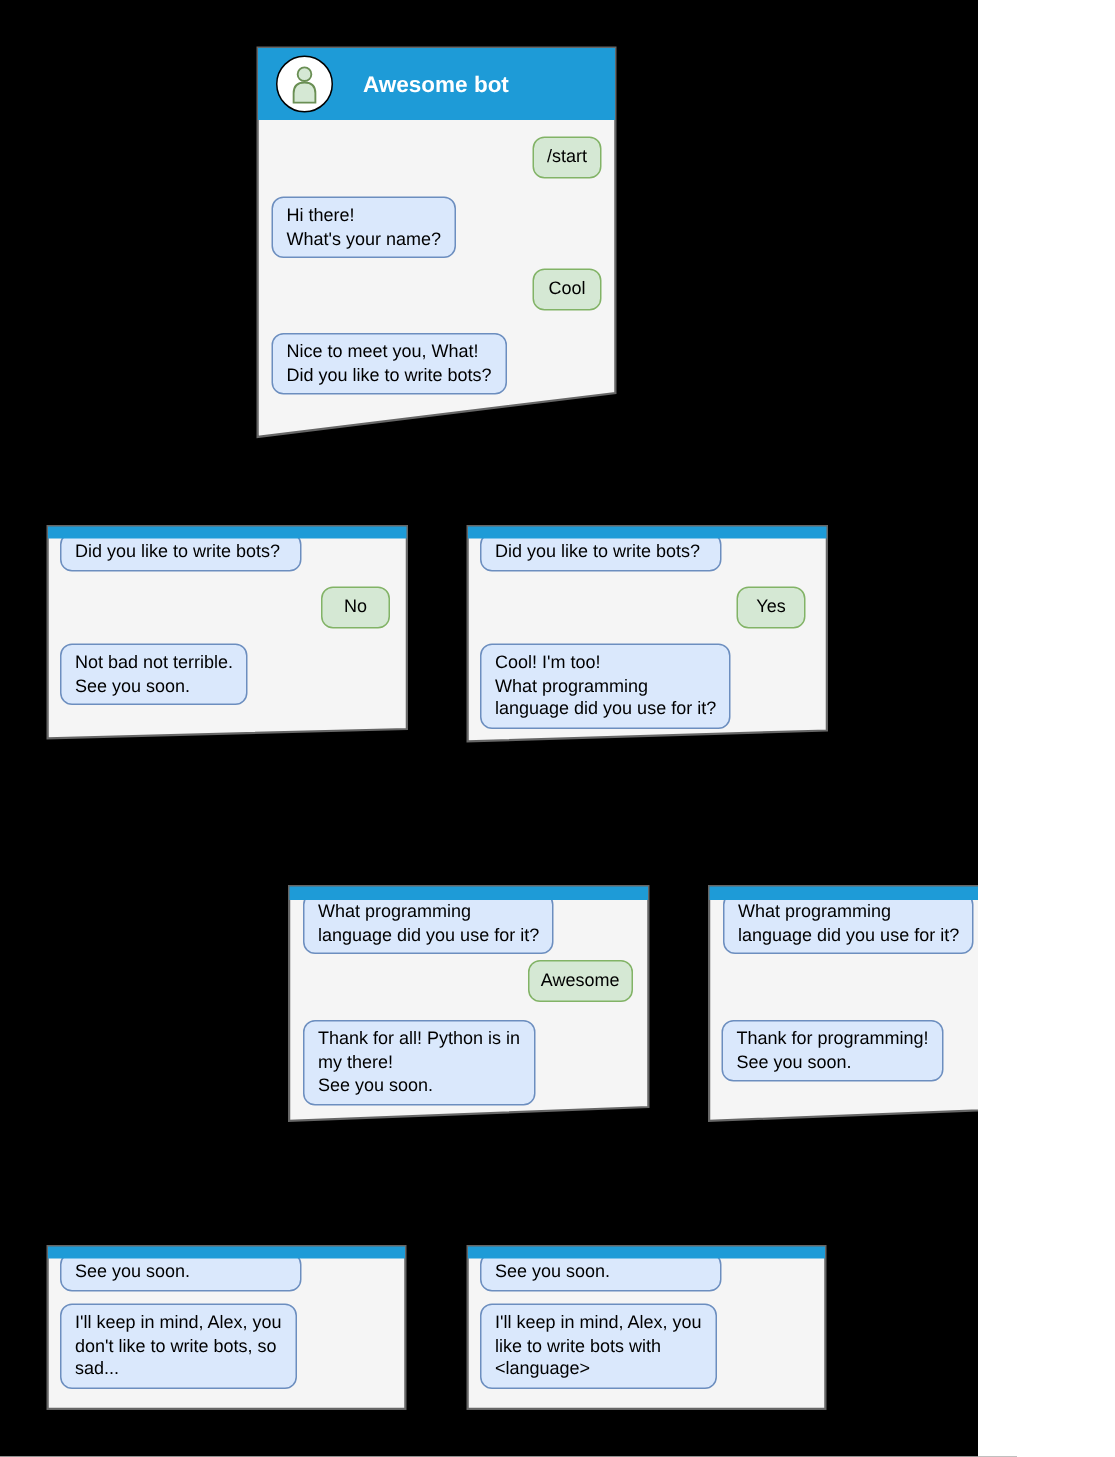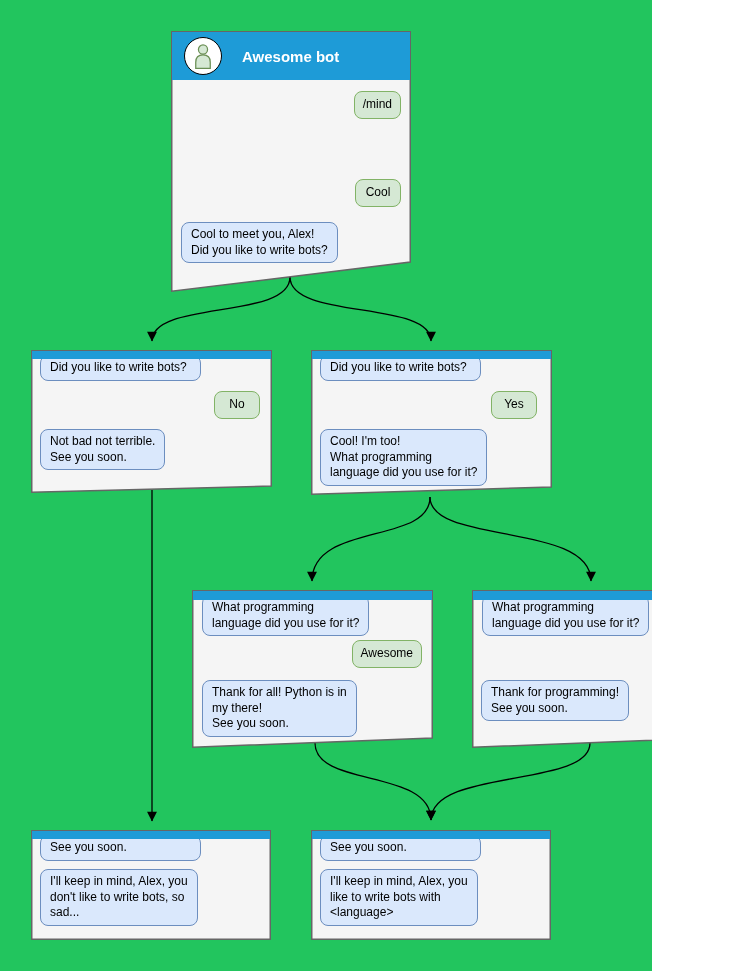--- a/index.html
+++ b/index.html
@@ -1,17 +1,17 @@
 <!DOCTYPE html>
 <html><head>
 <meta charset="utf-8">
 <style>
   html,body{margin:0;padding:0;background:#ffffff;}
   .canvas{
-    position:relative;width:652px;height:971px;overflow:hidden;background:#22c55e;
+    position:relative;width:652px;height:971px;overflow:hidden;background:#000000;
     font-family:"Liberation Sans", sans-serif;color:#000;
   }
   .edges{position:absolute;left:0;top:0;width:743px;height:971px;z-index:1;}
   .win{position:absolute;z-index:2;}
   .shape{position:absolute;left:0;top:0;overflow:visible;}
   .shape polygon{fill:#f5f5f5;stroke:#666666;stroke-width:1.5;}
   .hdr{position:absolute;left:1px;right:1px;top:1px;background:#1e9bd7;z-index:4;}
   .hdr-big{height:48px;display:flex;align-items:center;}
   .hdr-thin{height:8px;}
   .avatar{
@@ -61,23 +61,25 @@
       <span class="avatar">
         <svg width="28" height="28" viewBox="0 0 27 27">
           <g fill="#d5e8d4" stroke="#6a8f54" stroke-width="1.2">
             <path d="M6.5,25.5 L6.5,19.5 Q6.5,12.5 13.5,12.5 Q20.5,12.5 20.5,19.5 L20.5,25.5 Z"></path>
             <circle cx="13.5" cy="7.2" r="4.4"></circle>
           </g>
         </svg>
       </span>
       <span class="title">Awesome bot</span>
     </div>
-    <div class="bubble user" style="top:60px;right:10px">/mind</div>
+    <div class="bubble user" style="top:60px;right:10px">/start</div>
+    <div class="bubble bot" style="top:100px;left:10px">Hi there!
+What's your name?</div>
     <div class="bubble user" style="top:148px;right:10px">Cool</div>
-    <div class="bubble bot" style="top:191px;left:10px">Cool to meet you, Alex!
+    <div class="bubble bot" style="top:191px;left:10px">Nice to meet you, What!
 Did you like to write bots?</div>
   </div>
 
   <div class="win" style="left:31px;top:350px;width:241px;height:143px">
     <svg class="shape" width="241" height="143">
       <polygon points="0.75,0.75 240.25,0.75 240.25,136 0.75,142.25"></polygon>
     </svg>
     <div class="hdr hdr-thin"></div>
     <div class="bubble bot q" style="top:5px;left:9px">Did you like to write bots?</div>
     <div class="bubble user" style="top:41px;right:12px">No</div>

